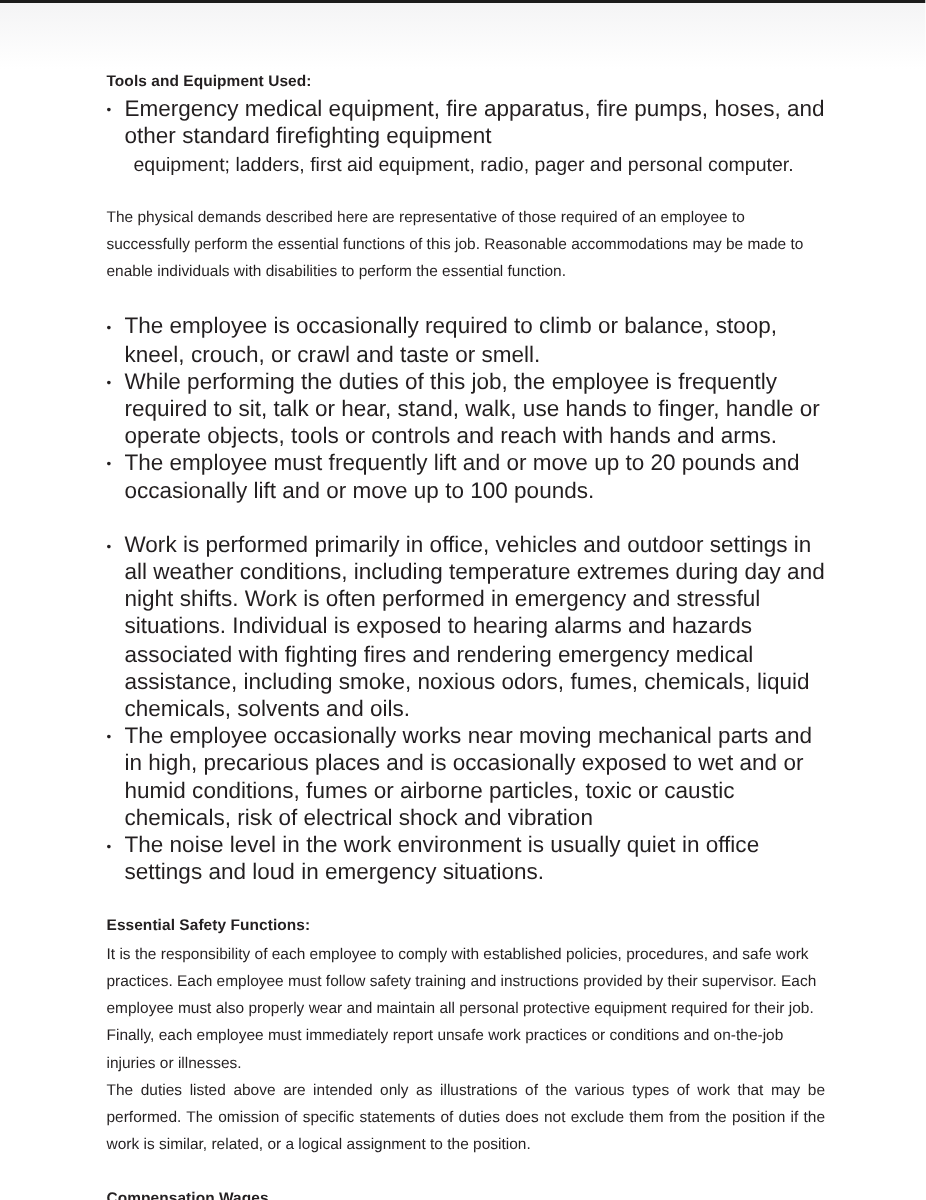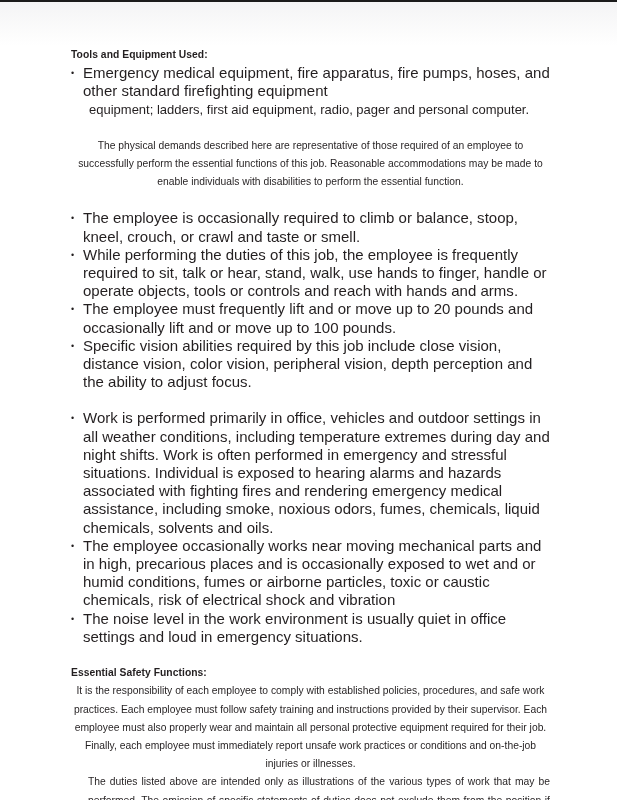--- a/index.html
+++ b/index.html
@@ -58,23 +58,22 @@
     color: #231f20;
   }
   .heading .colon { font-weight: normal; }
 
   p.body-text {
     font-size: 10.3px;
     line-height: 18.2px;
     margin: 0;
     color: #231f20;
     letter-spacing: 0.01px;
-    text-align: center;
   }
-  p.justify { text-align: justify; margin-left: 17px; }
+  p.justify { text-align: justify; }
 
   ul.bullets {
     list-style: none;
     margin: 0;
     padding: 0;
   }
   ul.bullets > li {
     position: relative;
     font-size: 15px;
     line-height: 18.2px;
@@ -125,21 +124,20 @@
 
     <div class="section">
       <p class="body-text">The physical demands described here are representative of those required of an employee to successfully perform the essential functions of this job. Reasonable accommodations may be made to enable individuals with disabilities to perform the essential function.</p>
 
       <div class="gap-sm"></div>
 
       <ul class="bullets">
         <li>The employee is occasionally required to climb or balance, stoop, kneel, crouch, or crawl and taste or smell.</li>
         <li>While performing the duties of this job, the employee is frequently required to sit, talk or hear, stand, walk, use hands to finger, handle or operate objects, tools or controls and reach with hands and arms.</li>
         <li>The employee must frequently lift and or move up to 20 pounds and occasionally lift and or move up to 100 pounds.</li>
-        <li>Specific vision abilities required by this job include close vision, distance vision, color vision, peripheral vision, depth perception and the ability to adjust focus.</li>
       </ul>
     </div>
 
     <div class="gap-sm"></div>
 
     <div class="section">
       <ul class="bullets">
         <li>Work is performed primarily in office, vehicles and outdoor settings in all weather conditions, including temperature extremes during day and night shifts. Work is often performed in emergency and stressful situations. Individual is exposed to hearing alarms and hazards associated with fighting fires and rendering emergency medical assistance, including smoke, noxious odors, fumes, chemicals, liquid chemicals, solvents and oils.</li>
         <li>The employee occasionally works near moving mechanical parts and in high, precarious places and is occasionally exposed to wet and or humid conditions, fumes or airborne particles, toxic or caustic chemicals, risk of electrical shock and vibration</li>
         <li>The noise level in the work environment is usually quiet in office settings and loud in emergency situations.</li>

